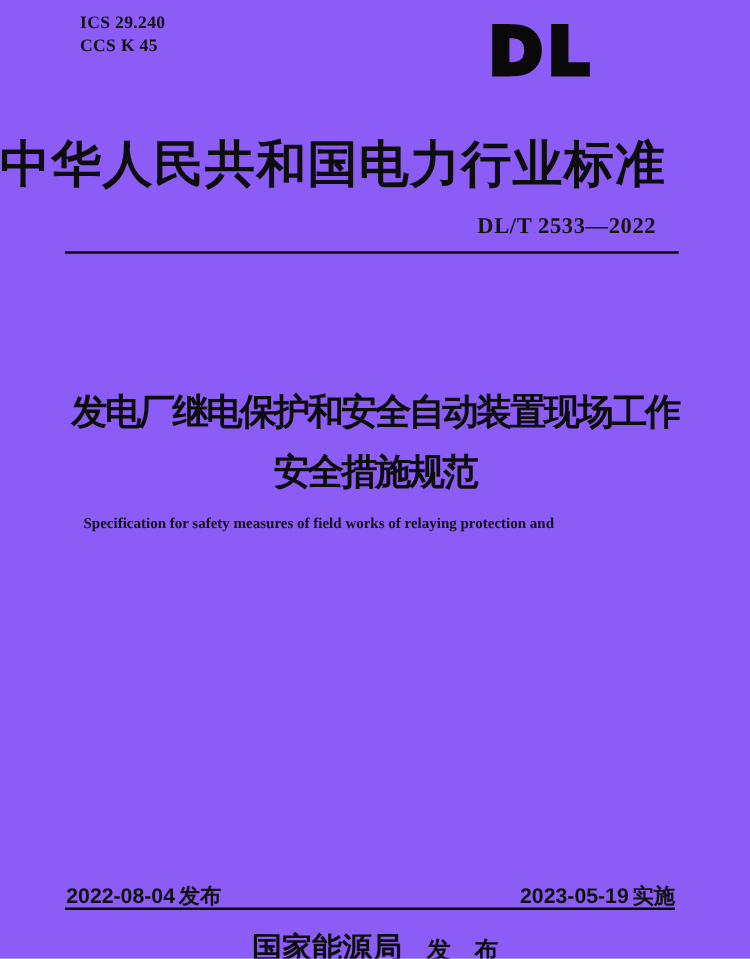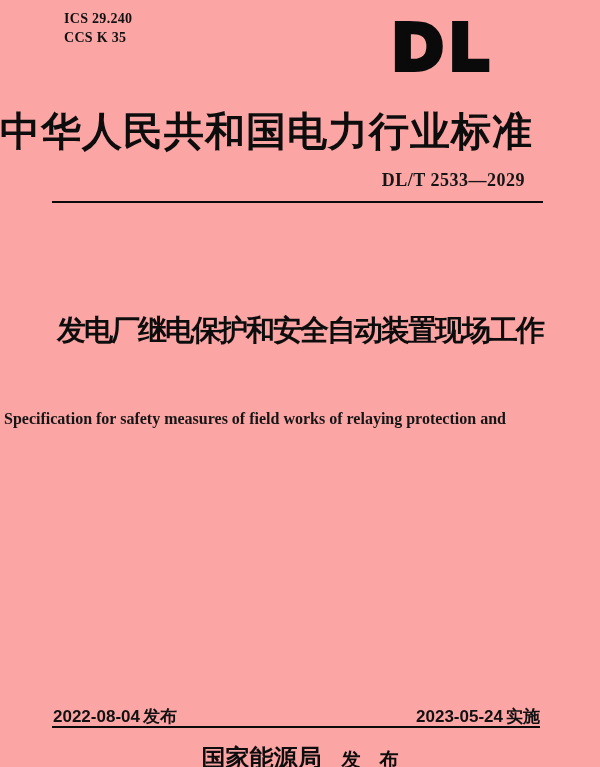--- a/index.html
+++ b/index.html
@@ -1,21 +1,21 @@
 <!DOCTYPE html>
 <html><head>
 <meta charset="utf-8">
 <style>
   html, body { margin: 0; padding: 0; background: #e8e8e8; }
   .page {
     position: relative;
     width: 600px;
     height: 767px;
     margin: 0 auto;
-    background: #fca5a5;
+    background: #8b5cf6;
     color: #111111;
     overflow: hidden;
     font-family: "Liberation Serif", "DejaVu Serif", serif;
   }
 
   
   .codes {
     position: absolute;
     left: 64px;
     top: 9px;
@@ -25,21 +25,21 @@
     letter-spacing: 0.3px;
   }
 
   
   .dl-logo {
     position: absolute;
     left: 391px;
     top: 16px;
     font-family: "DejaVu Sans", sans-serif;
     font-weight: bold;
-    font-size: 64px;
+    font-size: 52px;
     line-height: 1;
     letter-spacing: 4px;
     -webkit-text-stroke: 4px #0a0a0a;
     color: #0a0a0a;
   }
 
   
   .class-title {
     position: absolute;
     left: 0;
@@ -89,21 +89,21 @@
   }
 
   
   .title-en {
     position: absolute;
     left: 0;
     top: 409px;
     width: 510px;
     text-align: center;
     font-weight: bold;
-    font-size: 16px;
+    font-size: 12px;
     line-height: 19px;
     color: #151515;
   }
 
   
   .dates {
     position: absolute;
     left: 53px;
     right: 60px;
     top: 705px;
@@ -130,45 +130,46 @@
   .pub-name { font-size: 24px; }
   .pub-action { font-size: 19px; margin-left: 20px; }
 </style>
 </head>
 <body>
 
 <div class="page">
 
   <div class="codes">
     <div class="code">ICS 29.240</div>
-    <div class="code">CCS K 35</div>
+    <div class="code">CCS K 45</div>
   </div>
 
   <div class="dl-logo">DL</div>
 
   <div class="class-title">中华人民共和国电力行业标准</div>
 
-  <div class="std-number">DL/T 2533—2029</div>
+  <div class="std-number">DL/T 2533—2022</div>
 
   <div class="rule rule-top"></div>
 
   <div class="title-zh">
     <div class="title-zh-line">发电厂继电保护和安全自动装置现场工作</div>
+    <div class="title-zh-line">安全措施规范</div>
   </div>
 
   <div class="title-en">
     <div>Specification for safety measures of field works of relaying protection and</div>
   </div>
 
   <div class="dates">
     <div class="date-left">
       <span>2022-08-04</span><span class="date-label">发布</span>
     </div>
     <div class="date-right">
-      <span>2023-05-24</span><span class="date-label">实施</span>
+      <span>2023-05-19</span><span class="date-label">实施</span>
     </div>
   </div>
 
   <div class="rule rule-bottom"></div>
 
   <div class="publisher">
     <span class="pub-name">国家能源局</span><span class="pub-action">发　布</span>
   </div>
 
 </div>

